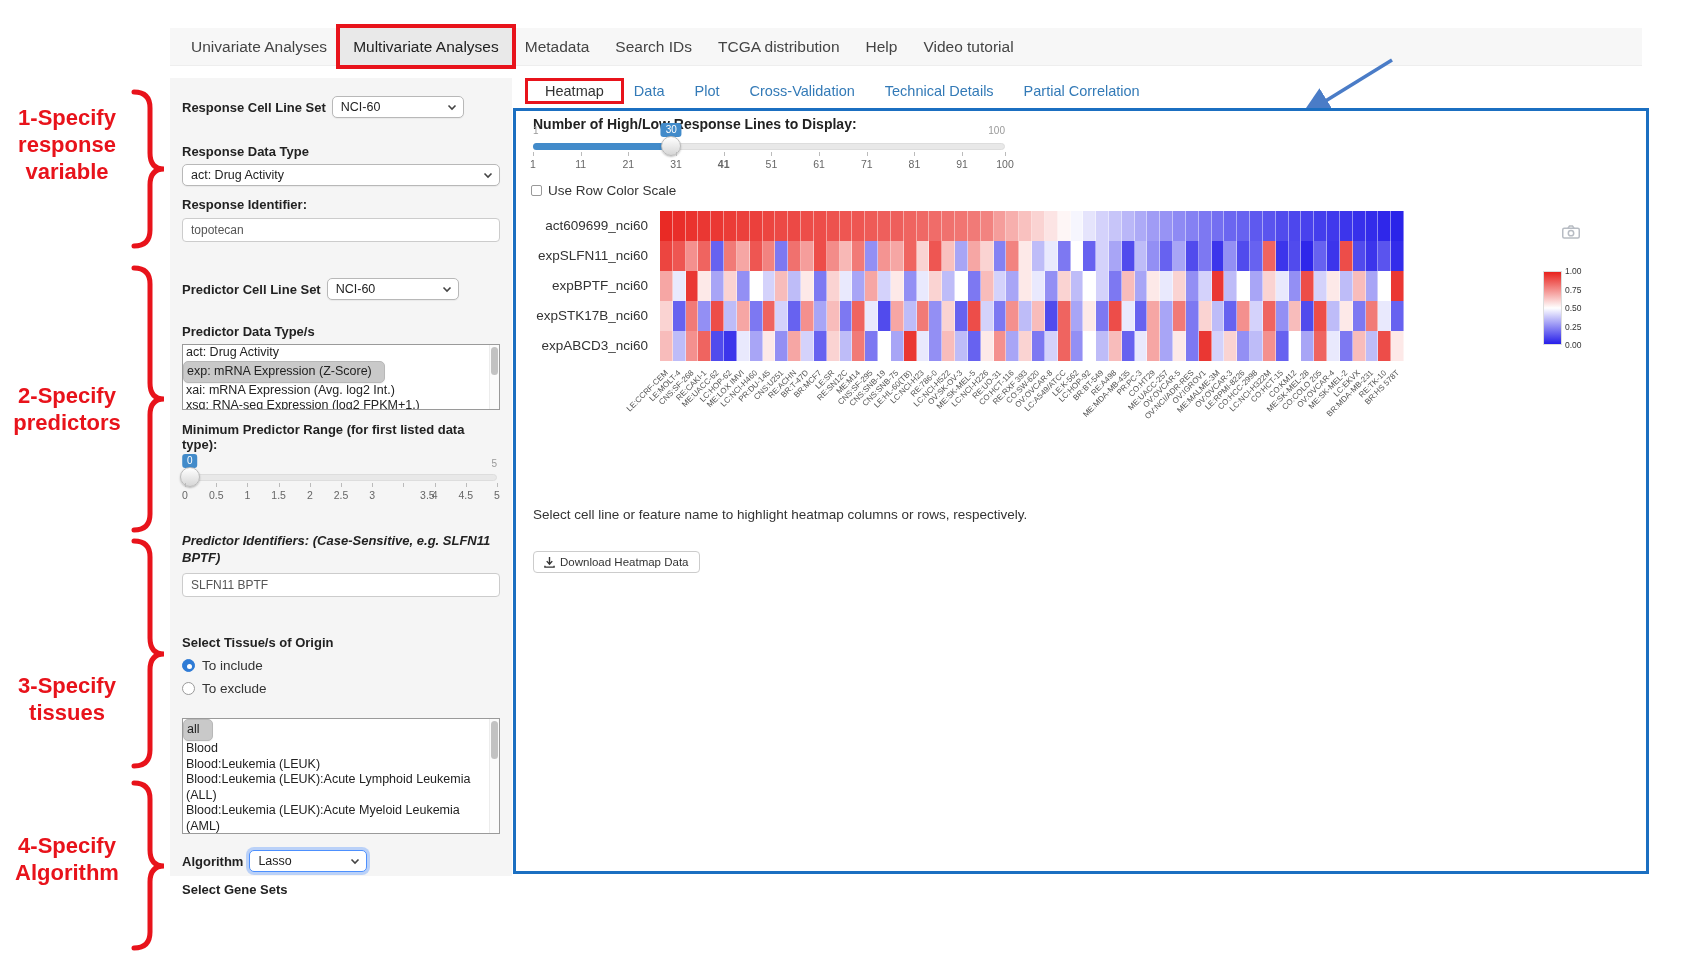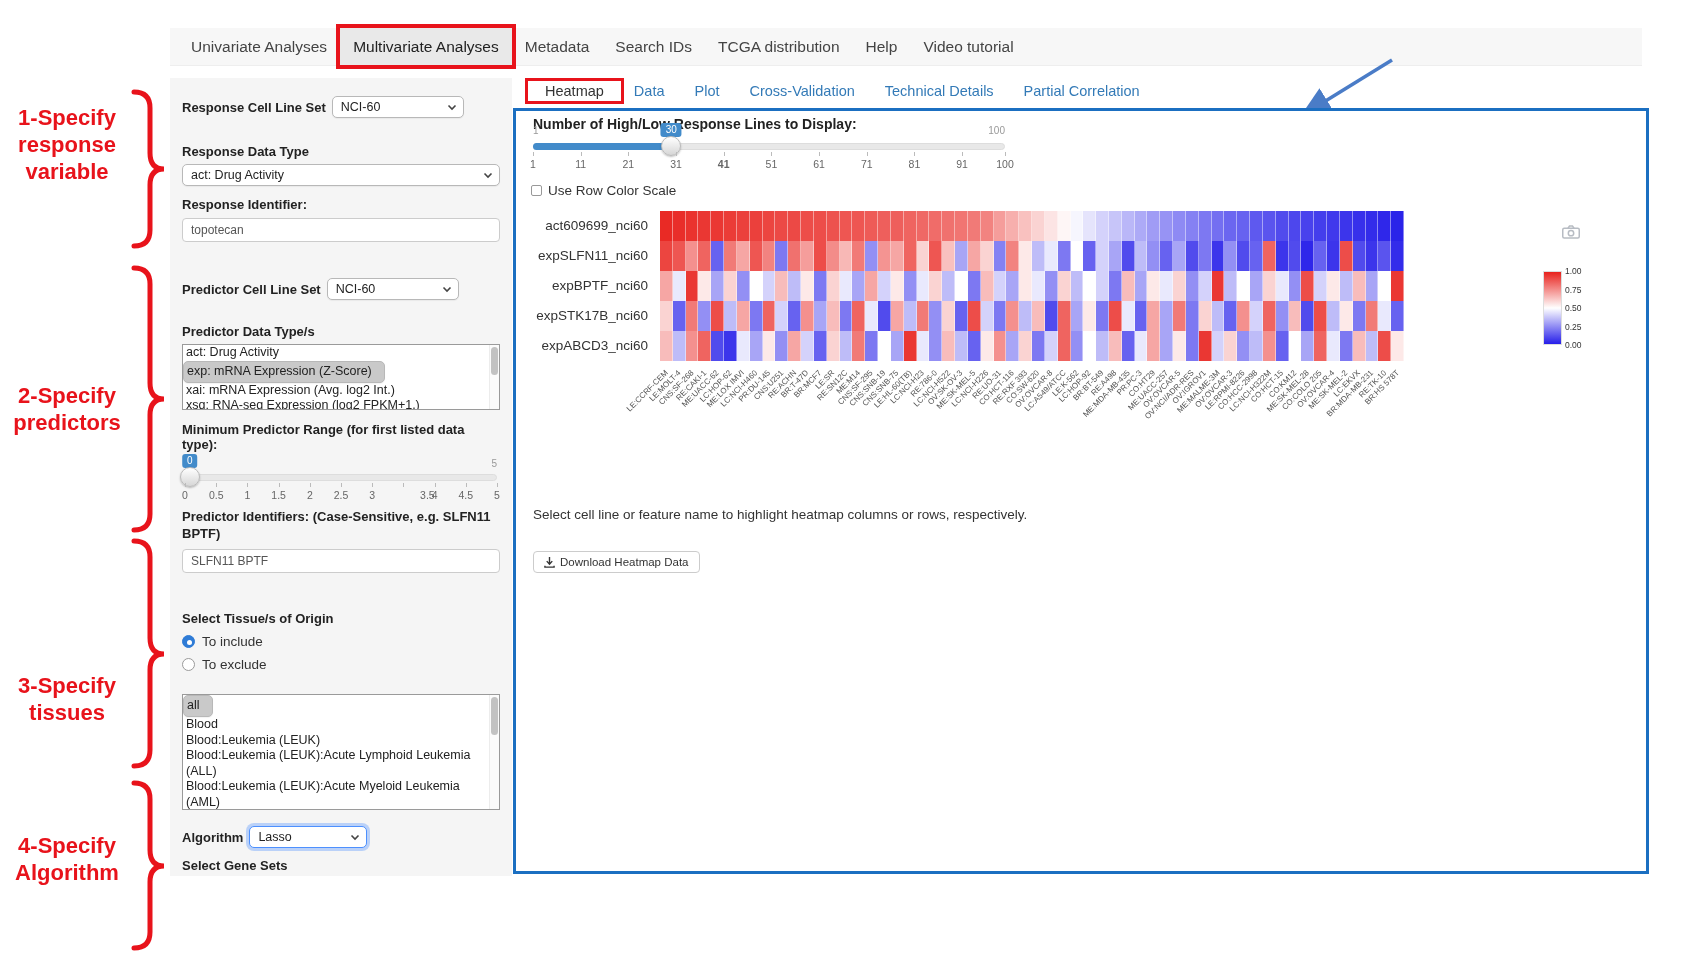--- a/index.html
+++ b/index.html
@@ -199,21 +199,21 @@
           <span class="tick" style="left: 70%; margin-left: 24px;">3.5</span>
           <span class="tickmark" style="left: 80%;"></span>
           <span class="tick" style="left: 80%;">4</span>
           <span class="tickmark" style="left: 90%;"></span>
           <span class="tick" style="left: 90%;">4.5</span>
           <span class="tickmark" style="left: 100%;"></span>
           <span class="tick" style="left: 100%;">5</span>
         </div>
     </div>
 
-    <div class="fld-label" style="margin-top:6px; line-height:17px; width:310px;">Predictor Identifiers: (Case-Sensitive, e.g. SLFN11 BPTF)</div>
+    <div class="fld-label" style="margin-top:30px; line-height:17px; width:310px;font-style:italic;">Predictor Identifiers: (Case-Sensitive, e.g. SLFN11 BPTF)</div>
     <div class="tbox" style="margin-top:7px;">
       <span>SLFN11 BPTF</span>
     </div>
 
     <div class="fld-label" style="margin-top:38px;">Select Tissue/s of Origin</div>
     <div class="radio">
       <span class="rdot on"></span>
       <span>To include</span>
     </div>
     <div class="radio">

